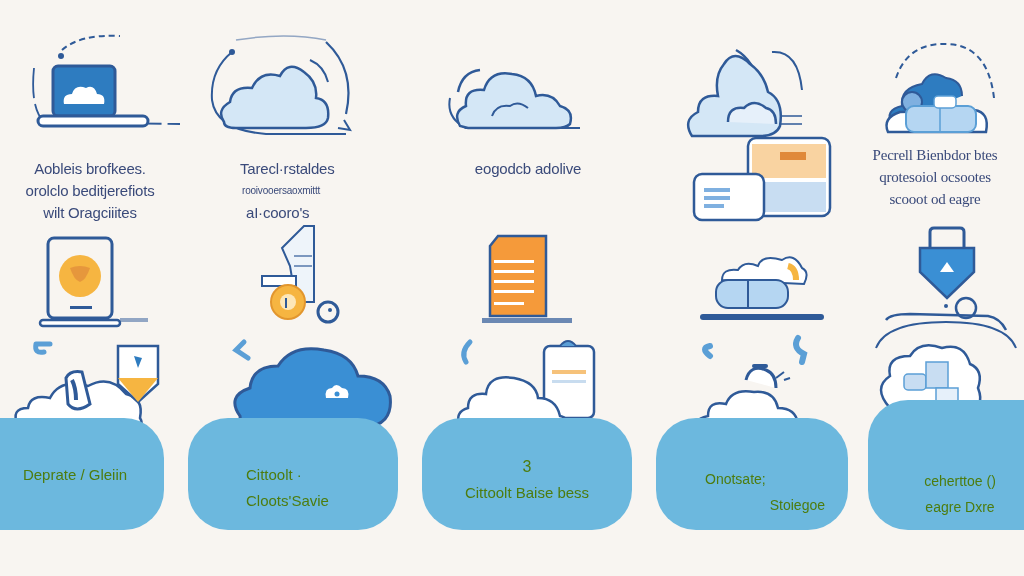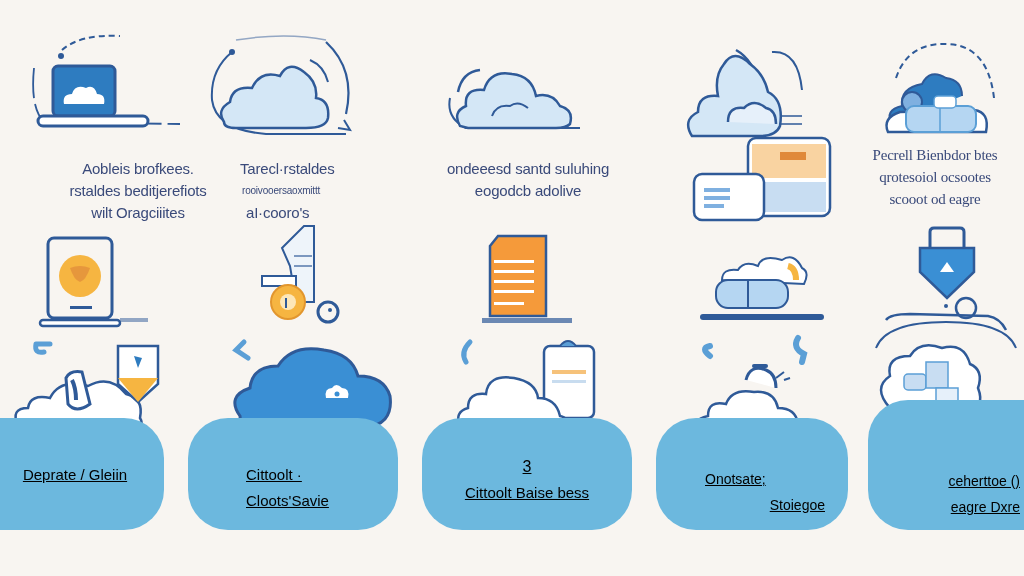--- a/index.html
+++ b/index.html
@@ -18,44 +18,43 @@
     letter-spacing: -0.2px;
   }
   .pill {
     position: absolute;
     background: #6cb8de;
     border-radius: 40px;
   }
   .pill-text {
     position: absolute;
     text-align: center;
-    color: #000000;
+    color: #4d7c0f;
     font-size: 15px;
     line-height: 26px;
-    text-decoration: underline;
   }
   svg { position: absolute; overflow: visible; }
 </style>
 </head>
 <body>
 
 <div>
 
   <svg width="180" height="110" style="left:20px;top:28px;" viewBox="0 0 180 110">
     <path d="M42 22 Q60 6 100 8" stroke="#2f5a98" stroke-width="2" fill="none" stroke-dasharray="6 4"></path>
     <circle cx="41" cy="28" r="3" fill="#2f5a98"></circle>
     <path d="M14 40 Q10 80 24 94 L160 96" stroke="#2f5a98" stroke-width="1.8" fill="none" stroke-dasharray="30 6"></path>
     <rect x="33" y="38" width="62" height="50" rx="5" fill="#2e7cc0" stroke="#2f5a98" stroke-width="3"></rect>
     <path d="M44 76 Q42 66 52 66 Q55 56 66 60 Q74 56 77 66 Q86 66 84 76 Z" fill="#ffffff"></path>
     <rect x="18" y="88" width="110" height="10" rx="5" fill="#ffffff" stroke="#2f5a98" stroke-width="3"></rect>
   </svg>
 
-  <div class="caption" style="left:0px;top:158px;width:180px;margin-left:48px;">
+  <div class="caption" style="left:0px;top:158px;width:180px;">
     <div>Aobleis brofkees.</div>
-    <div>rstaldes beditjerefiots</div>
+    <div>orolclo beditjerefiots</div>
     <div>wilt Oragciiites</div>
   </div>
 
   <svg width="120" height="100" style="left:38px;top:236px;" viewBox="0 0 120 100">
     <rect x="10" y="2" width="64" height="80" rx="6" fill="#f8f5f1" stroke="#2f5a98" stroke-width="3"></rect>
     <circle cx="42" cy="40" r="21" fill="#f6b541"></circle>
     <path d="M32 32 Q42 28 52 32 Q48 44 42 46 Q36 44 32 32Z" fill="#e08a3a" opacity="0.7"></path>
     <rect x="32" y="70" width="22" height="3" fill="#2f5a98"></rect>
     <rect x="2" y="84" width="80" height="6" rx="3" fill="#ffffff" stroke="#2f5a98" stroke-width="2.5"></rect>
     <path d="M82 84 L110 84" stroke="#2f5a98" stroke-width="4" opacity="0.5"></path>
@@ -122,21 +121,20 @@
 
 <div>
   <svg width="150" height="100" style="left:440px;top:52px;" viewBox="0 0 150 100">
     <path d="M18 40 Q22 20 40 18" stroke="#2f5a98" stroke-width="2.5" fill="none"></path>
     <path d="M10 46 Q6 66 26 76 L140 76" stroke="#2f5a98" stroke-width="2" fill="none"></path>
     <path d="M20 74 Q12 60 26 54 Q24 36 44 38 Q50 18 72 22 Q92 24 96 44 Q112 40 120 54 Q134 58 130 72 Q126 76 116 76 L28 76Z" fill="#d4e7f6" stroke="#2f5a98" stroke-width="2.5"></path>
     <path d="M52 64 Q56 52 70 54 Q78 48 88 56" stroke="#2f5a98" stroke-width="2" fill="none"></path>
   </svg>
 
   <div class="caption" style="left:428px;top:158px;width:200px;">
-    <div>ondeeesd santd suluhing</div>
     <div>eogodcb adolive</div>
   </div>
 
   <svg width="110" height="100" style="left:480px;top:232px;" viewBox="0 0 110 100">
     <path d="M10 14 L18 4 L66 4 L66 84 L10 84 Z" fill="#f59a3a" stroke="#2f5a98" stroke-width="2.5"></path>
     <rect x="14" y="28" width="40" height="3" fill="#ffffff"></rect>
     <rect x="14" y="38" width="40" height="3" fill="#ffffff"></rect>
     <rect x="14" y="48" width="40" height="3" fill="#ffffff"></rect>
     <rect x="14" y="58" width="40" height="3" fill="#ffffff"></rect>
     <rect x="14" y="70" width="30" height="3" fill="#ffffff"></rect>
@@ -231,17 +229,17 @@
 
   <svg width="180" height="120" style="left:866px;top:318px;" viewBox="0 0 180 120">
     <path d="M10 30 Q20 4 80 4 Q140 4 150 30" stroke="#2f5a98" stroke-width="2" fill="none"></path>
     <path d="M24 90 Q6 70 24 58 Q20 38 44 38 Q54 22 76 30 Q98 24 104 46 Q118 52 112 70 Q120 90 100 98 Q80 110 58 102 Q34 106 24 90Z" fill="#ffffff" stroke="#2f5a98" stroke-width="2.5"></path>
     <rect x="38" y="56" width="22" height="16" rx="4" fill="#c8ddf2" stroke="#5b9fd6" stroke-width="1.5"></rect>
     <rect x="60" y="44" width="22" height="26" fill="#c8ddf2" stroke="#5b9fd6" stroke-width="1.5"></rect>
     <path d="M70 70 L92 70 L92 86 L70 86 Z" fill="#e6f0fa" stroke="#5b9fd6" stroke-width="1.5"></path>
   </svg>
 
   <div class="pill" style="left:868px;top:400px;width:170px;height:130px;border-radius:40px 0 0 40px;"></div>
-  <div class="pill-text" style="left:900px;top:468px;width:120px;text-align:right;">
+  <div class="pill-text" style="left:900px;top:468px;width:120px;text-align:center;">
     <div style="font-size:14px;">ceherttoe ()</div>
     <div style="font-size:14px;">eagre Dxre</div>
   </div>
 </div>
 
 </body></html>

